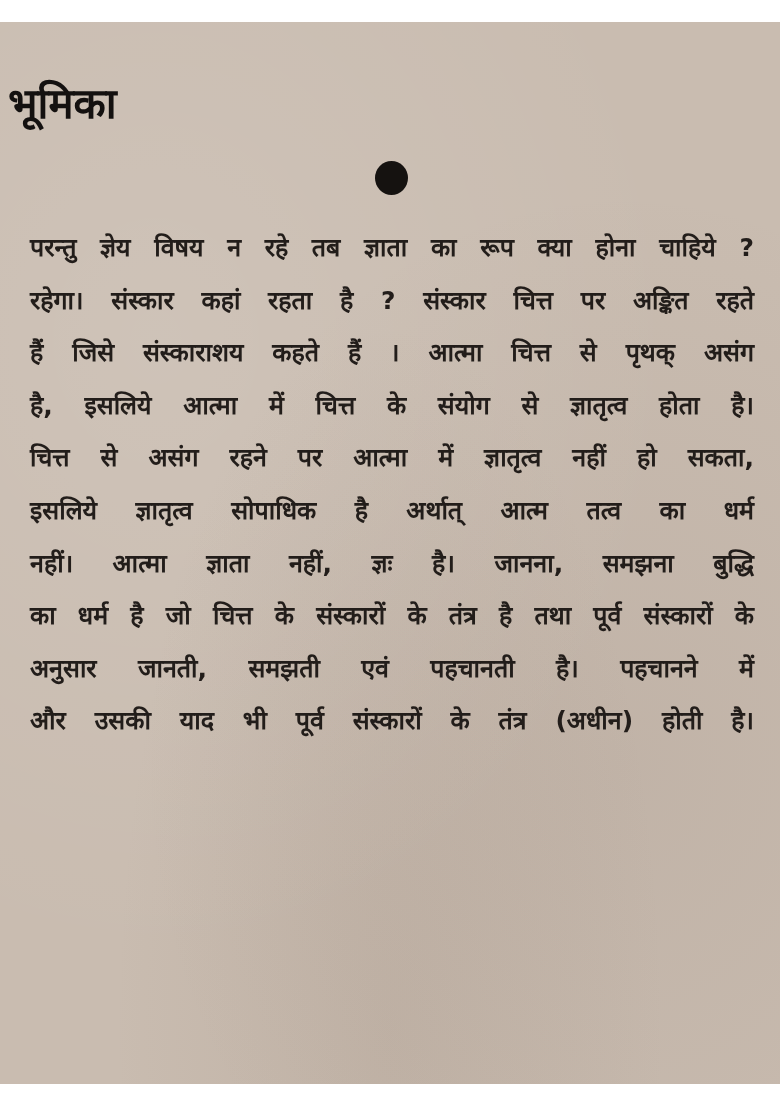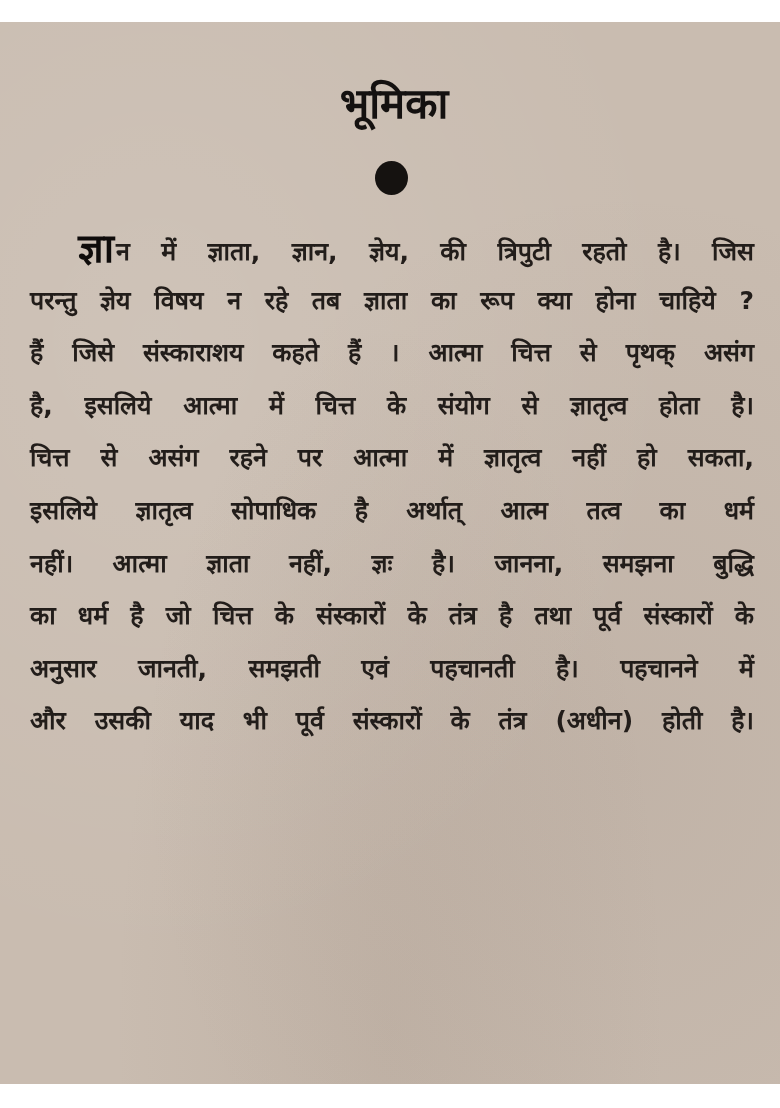--- a/index.html
+++ b/index.html
@@ -25,21 +25,21 @@
         radial-gradient(ellipse at 50% 95%, rgba(130,110,95,0.12), transparent 50%),
         #c9bcb0;
       font-family: "DejaVu Sans", sans-serif;
       color: #1e1a18;
     }
     .title {
       position: absolute;
       left: 0;
       width: 780px;
       top: 52px;
-      text-align: center;
+      text-align: left;
       font-size: 42px;
       font-weight: bold;
       letter-spacing: 0px;
       line-height: 60px;
       color: #141110;
       padding-left: 8px;
       box-sizing: border-box;
     }
     .ornament-dot {
       position: absolute;
@@ -81,22 +81,22 @@
     }
   </style>
 </head>
 <body>
 
 <div class="page">
   <div class="title">भूमिका</div>
   <div class="ornament-dot"></div>
 
   <div class="body-text">
-    <div class="line first"><span class="dropcap">ज्ञा</span><span>न में ज्ञाता,  ज्ञान,  ज्ञेय,  की त्रिपुटी रहतो  है। जिस</span></div>
     <div class="line">परन्तु ज्ञेय विषय न रहे  तब ज्ञाता का रूप क्या होना चाहिये ?</div>
+    <div class="line">रहेगा। संस्कार कहां रहता है ? संस्कार चित्त पर  अङ्कित  रहते</div>
     <div class="line">हैं जिसे संस्काराशय कहते हैं  । आत्मा  चित्त से  पृथक् असंग</div>
     <div class="line">है, इसलिये  आत्मा में चित्त के  संयोग से ज्ञातृत्व होता  है।</div>
     <div class="line">चित्त से असंग रहने पर आत्मा में  ज्ञातृत्व  नहीं  हो सकता,</div>
     <div class="line">इसलिये  ज्ञातृत्व  सोपाधिक  है  अर्थात्  आत्म  तत्व  का धर्म</div>
     <div class="line">नहीं।  आत्मा ज्ञाता  नहीं, ज्ञः  है।  जानना,  समझना  बुद्धि</div>
     <div class="line">का धर्म है जो चित्त के संस्कारों के तंत्र है  तथा पूर्व संस्कारों के</div>
     <div class="line">अनुसार जानती,  समझती  एवं  पहचानती है।  पहचानने  में</div>
     <div class="line">और उसकी याद भी पूर्व संस्कारों के तंत्र (अधीन) होती है।</div>
   </div>
 </div>

